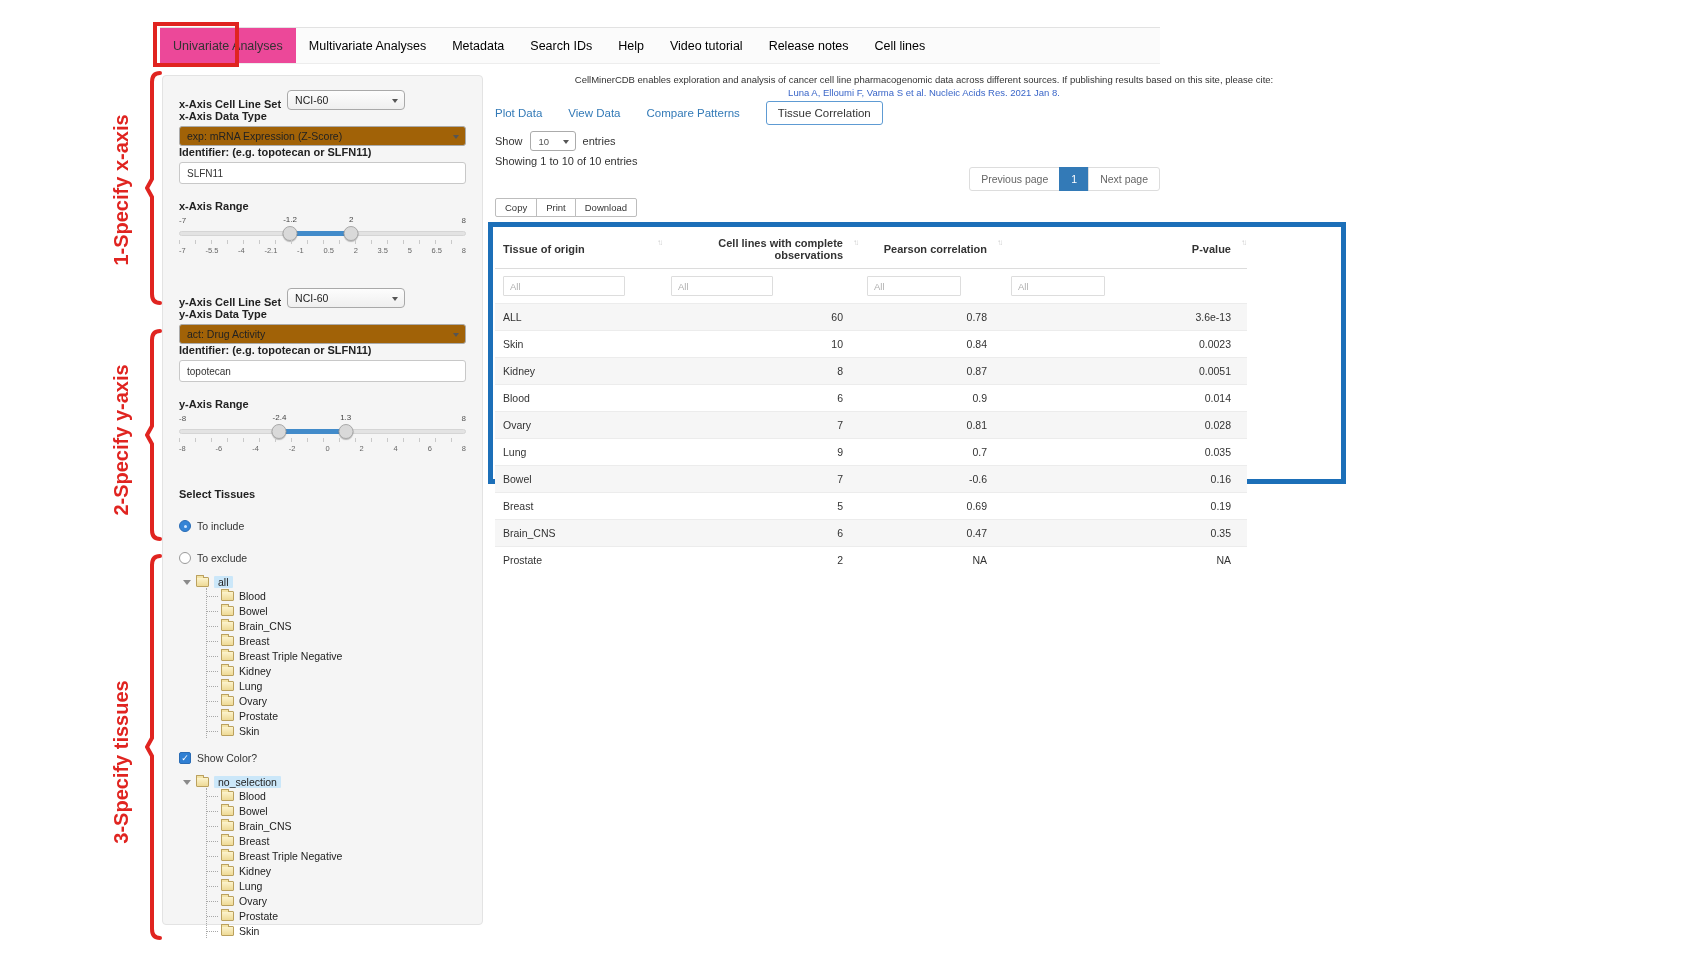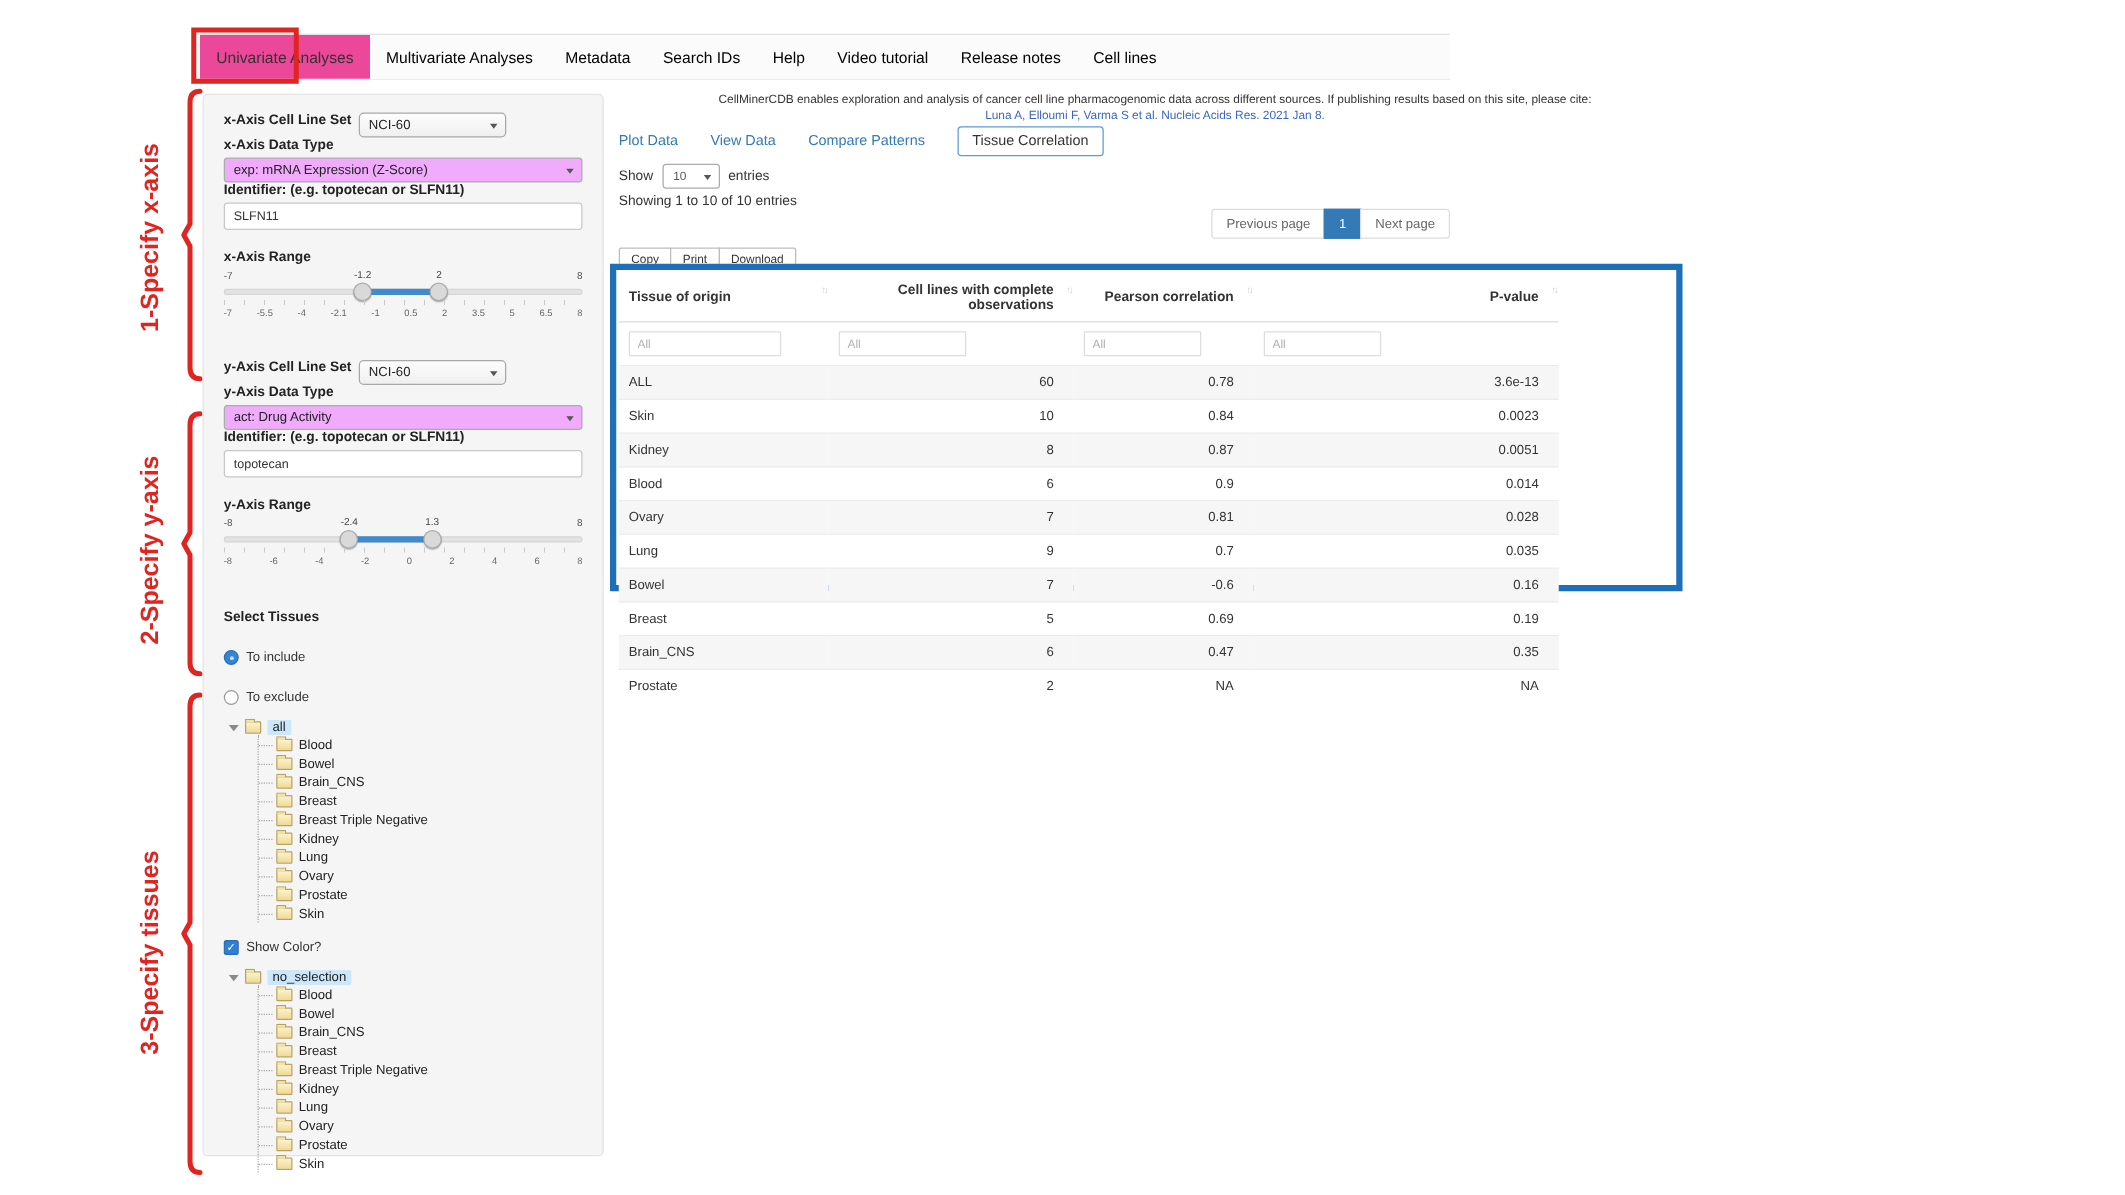--- a/index.html
+++ b/index.html
@@ -24,25 +24,25 @@
   #annot1 { left:121px; top:190px; }
   #annot2 { left:121px; top:440px; }
   #annot3 { left:121px; top:762px; }
   .bracket { position:absolute; left:145px; width:18px; pointer-events:none; }
 
   
   #panel { position:absolute; left:162px; top:75px; width:321px; height:850px;
            background:#f5f5f5; border:1px solid #e3e3e3; border-radius:4px;
            padding:14px 16px; font-size:11px; }
   .lbl { font-weight:bold; font-size:11px; color:#222; }
-  .inline-row { display:flex; align-items:flex-start; gap:6px; margin-top:2px; }
+  .inline-row { display:flex; align-items:flex-end; gap:6px; margin-top:2px; }
   .mini-select { position:relative; width:118px; height:20px; background:linear-gradient(#fdfdfd,#efefef);
                  border:1px solid #a9a9a9; border-radius:4px; font-size:10.5px; color:#222;
                  display:flex; align-items:center; padding:0 18px 0 7px; cursor:pointer; }
-  .wide-select { position:relative; width:100%; height:20px; background:#f0abfc;
+  .wide-select { position:relative; width:100%; height:20px; background:#a16207;
                  border:1px solid #ababab; border-radius:3px; font-size:10.5px; color:#222;
                  display:flex; align-items:center; padding:0 18px 0 7px; margin-top:4px; cursor:pointer; }
   .caret { position:absolute; right:6px; top:8px; width:0; height:0;
            border-left:3.5px solid transparent; border-right:3.5px solid transparent;
            border-top:4px solid #555; }
   .text-input { width:100%; height:22px; background:#fff; border:1px solid #c8c8c8;
                 border-radius:3px; font-size:10px; color:#333; padding:0 7px; margin-top:4px;
                 font-family:"Liberation Sans","DejaVu Sans",sans-serif; }
 
   
@@ -112,21 +112,21 @@
   .page-btn.current { background:var(--pagination-active-bg,#337ab7); color:#fff;
                       border-color:var(--pagination-active-bg,#337ab7); margin-left:-1px; }
   #export-btns { position:absolute; left:495px; top:198px; display:flex; }
   .exp-btn { border:1px solid #bdbdbd; background:#fff; color:#333; font-size:9.5px;
              padding:3px 9px; margin-left:-1px; cursor:pointer;
              font-family:"Liberation Sans","DejaVu Sans",sans-serif; }
   .exp-btn:first-child { margin-left:0; border-radius:2px 0 0 2px; }
   .exp-btn:last-child { border-radius:0 2px 2px 0; }
 
   
-  #table-box { position:absolute; left:488px; top:211px; width:858px; height:262px;
+  #table-box { position:absolute; left:488px; top:222px; width:858px; height:262px;
                border:5px solid var(--table-border-blue,#1c6fb8); background:#fff; }
   #result-table { width:752px; border-collapse:collapse; table-layout:fixed; margin:2px 0 0 2px; }
   #result-table th { font-size:11px; font-weight:bold; color:#333; padding:8px 16px 7px 8px;
                      position:relative; cursor:pointer; border-bottom:1px solid #dcdcdc; }
   th.c0 { width:168px; text-align:left; }
   th.c1 { width:196px; text-align:right; }
   th.c2 { width:144px; text-align:right; }
   th.c3 { width:244px; text-align:right; }
   .sort-icon { position:absolute; right:2px; top:9px; font-size:8px; color:#cfcfcf; letter-spacing:-2px; }
   .filter-cell { padding:5px 8px 7px 8px; }

